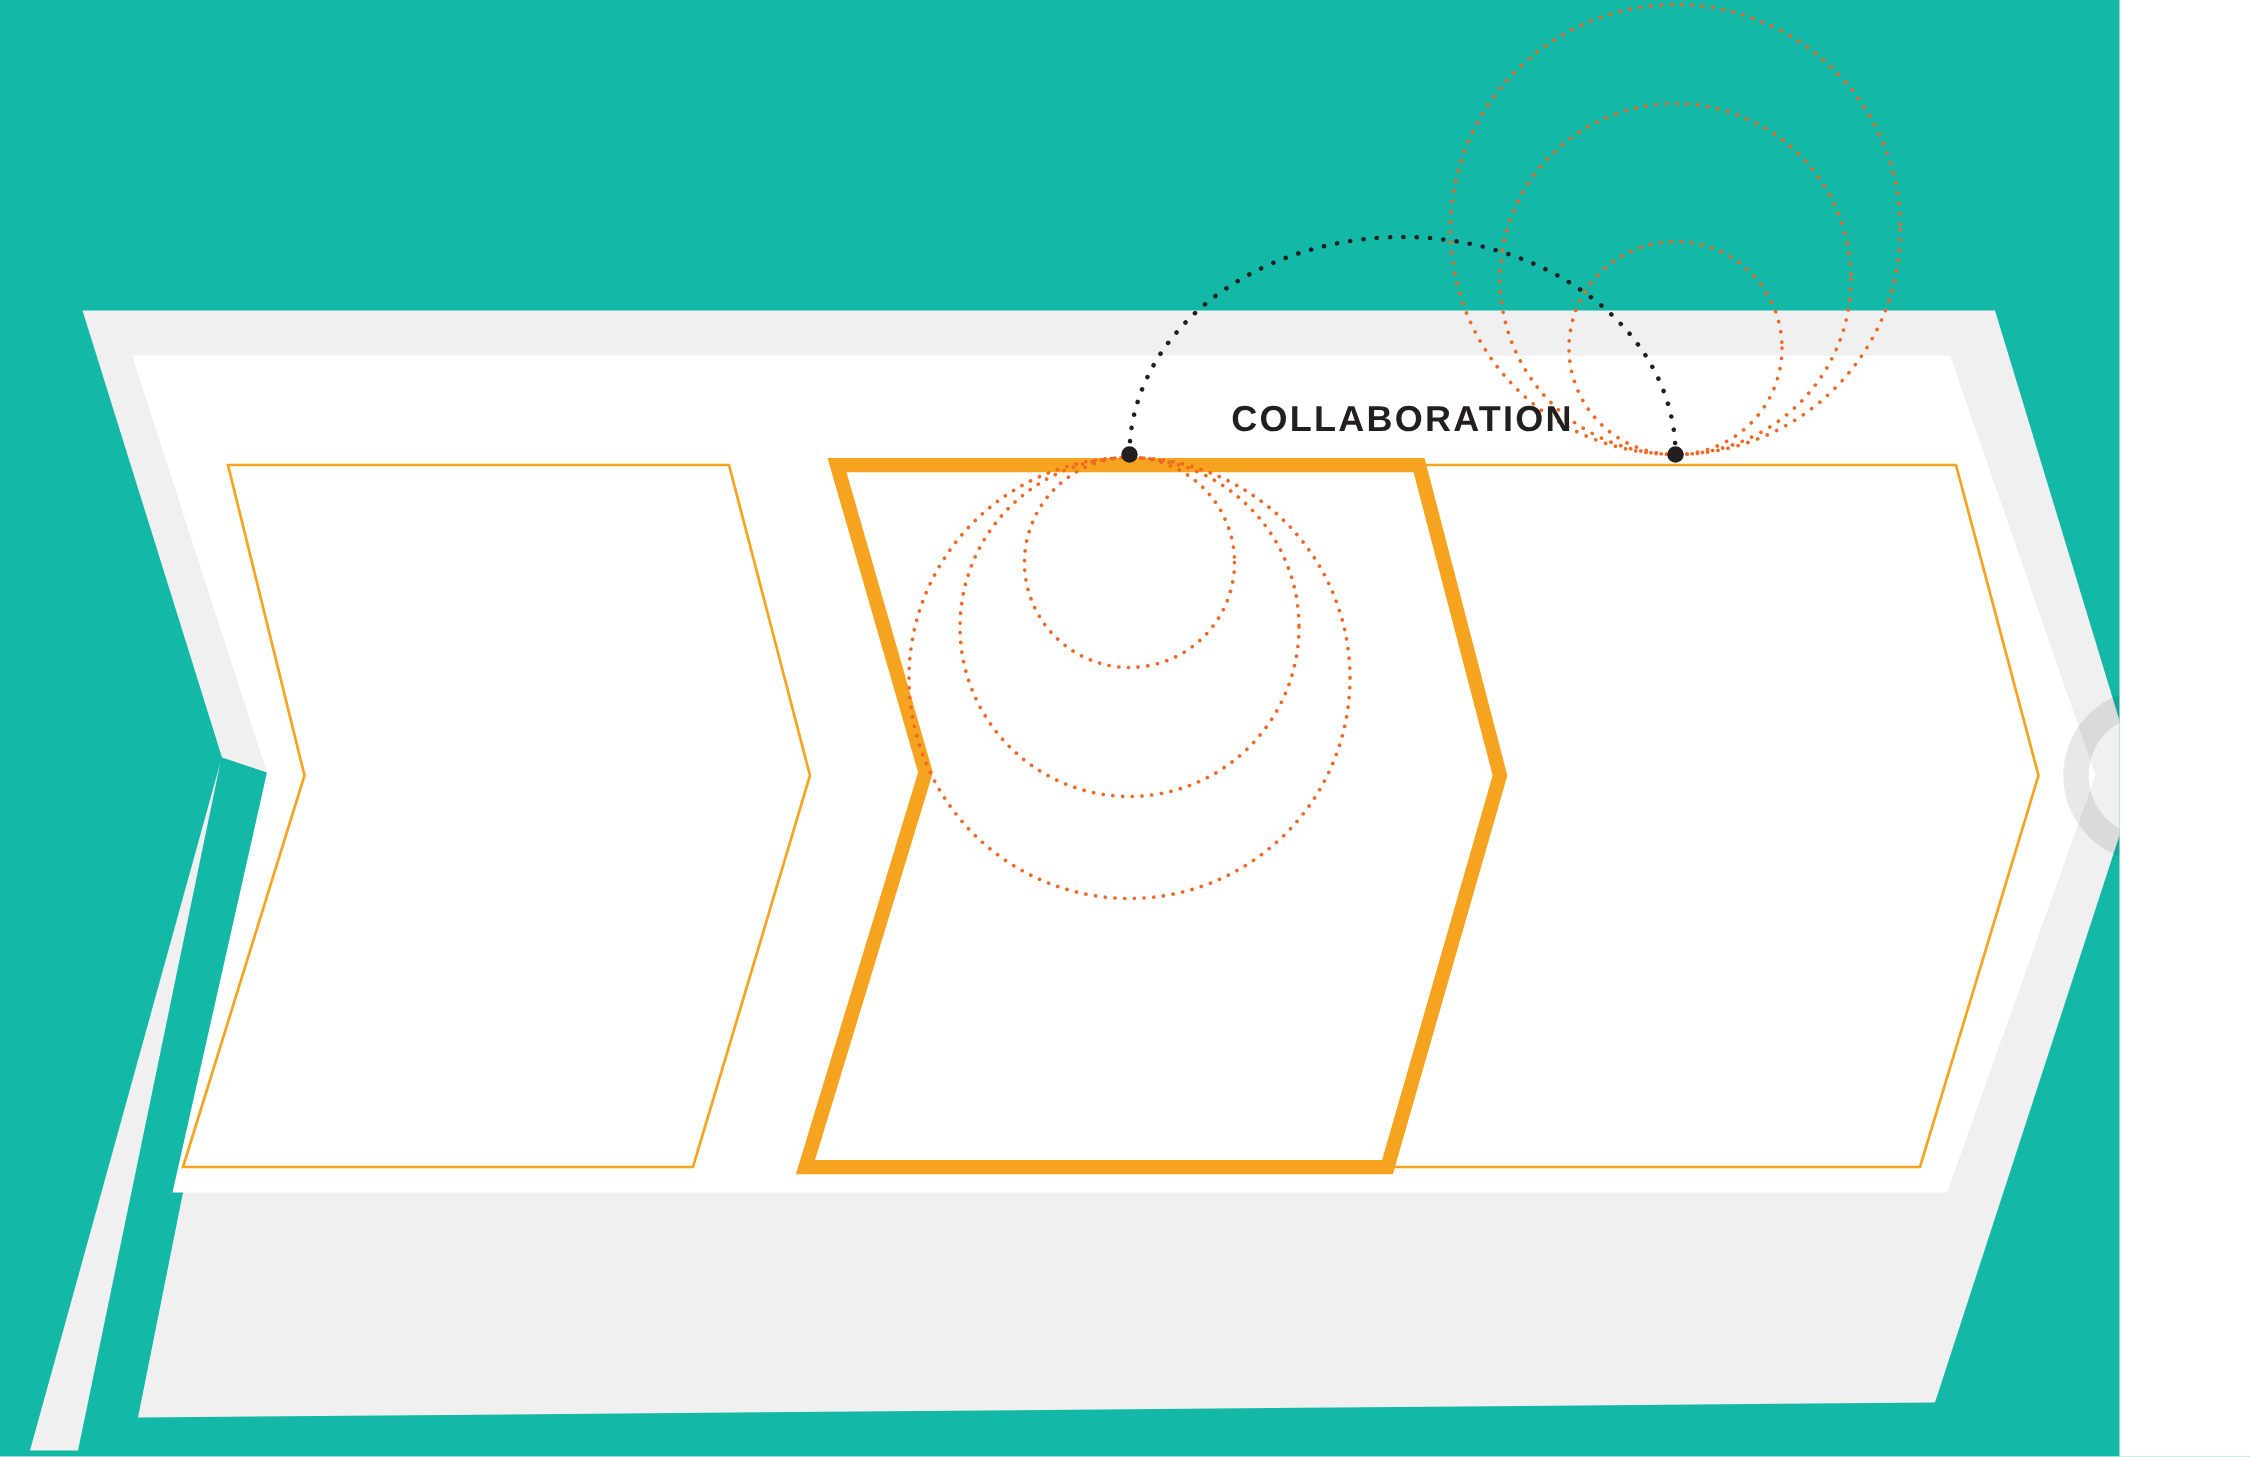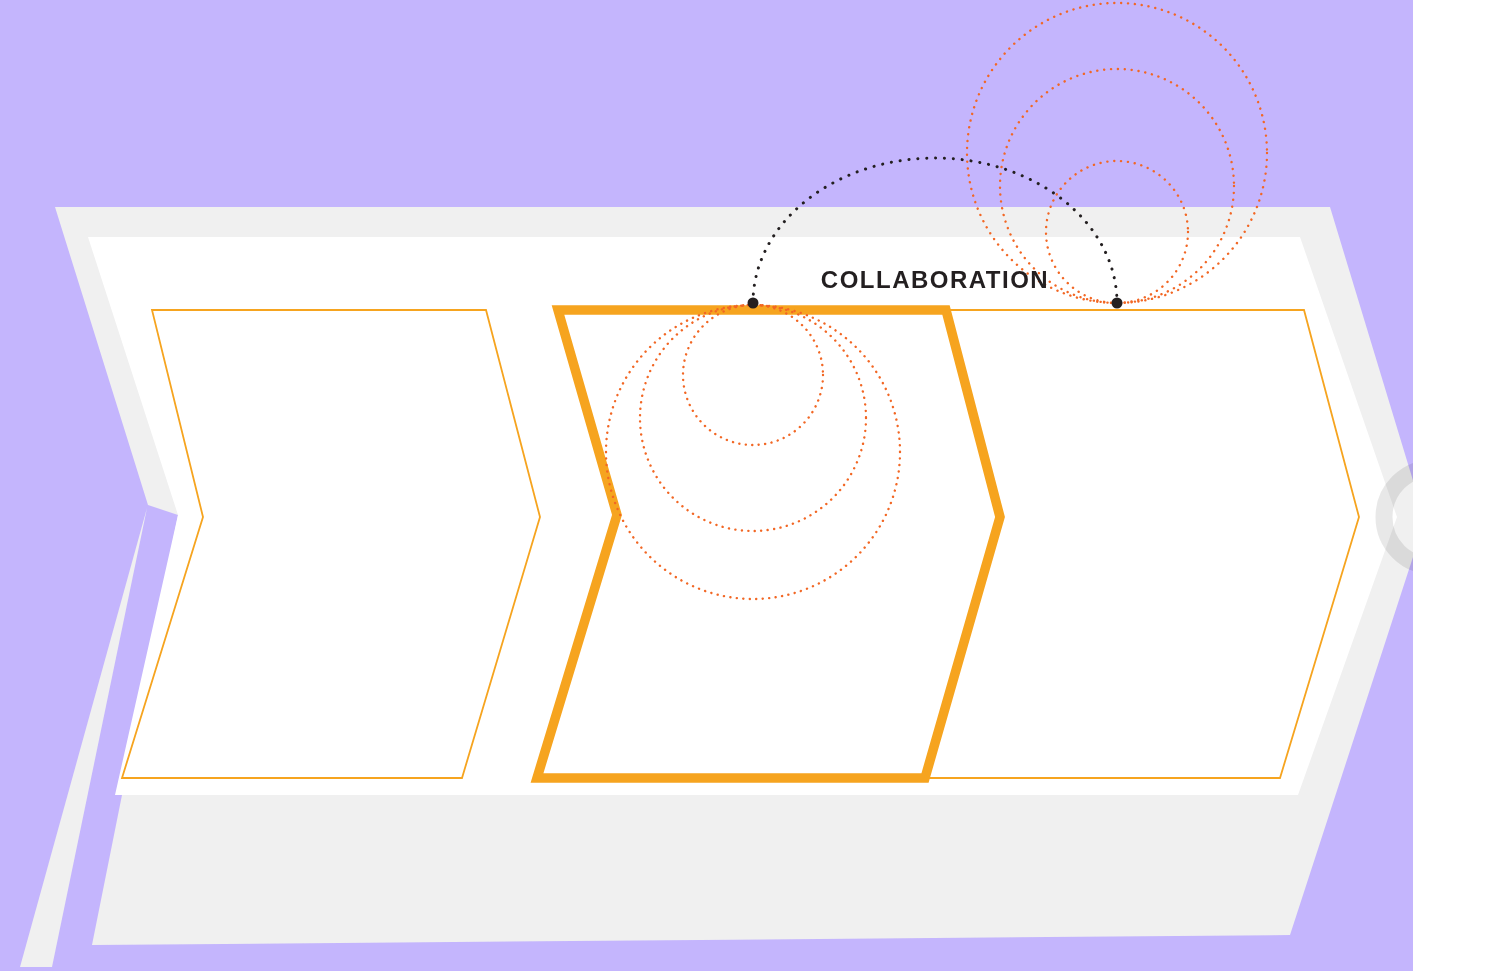--- a/index.html
+++ b/index.html
@@ -6,21 +6,21 @@
     margin: 0;
     padding: 0;
     background: #ffffff;
     font-family: "Liberation Sans", "DejaVu Sans", sans-serif;
   }
   #stage {
     position: relative;
     width: 1413px;
     height: 971px;
     overflow: hidden;
-    background: #c4b5fd;
+    background: #14b8a6;
   }
   #diagram-svg {
     position: absolute;
     left: 0;
     top: 0;
   }
   .connector-label {
     position: absolute;
     left: 800px;
     top: 266px;

